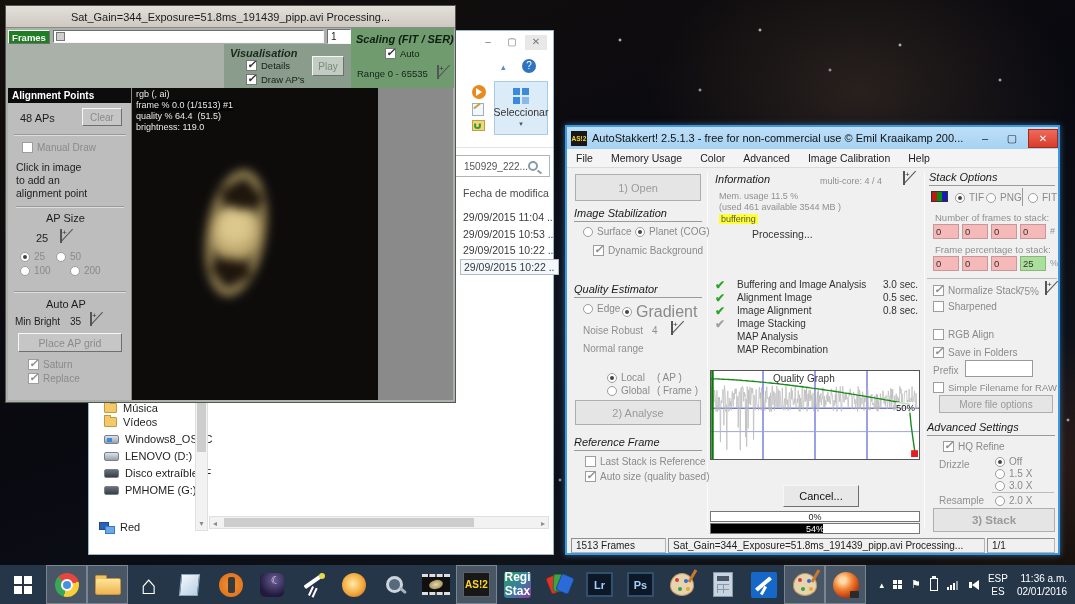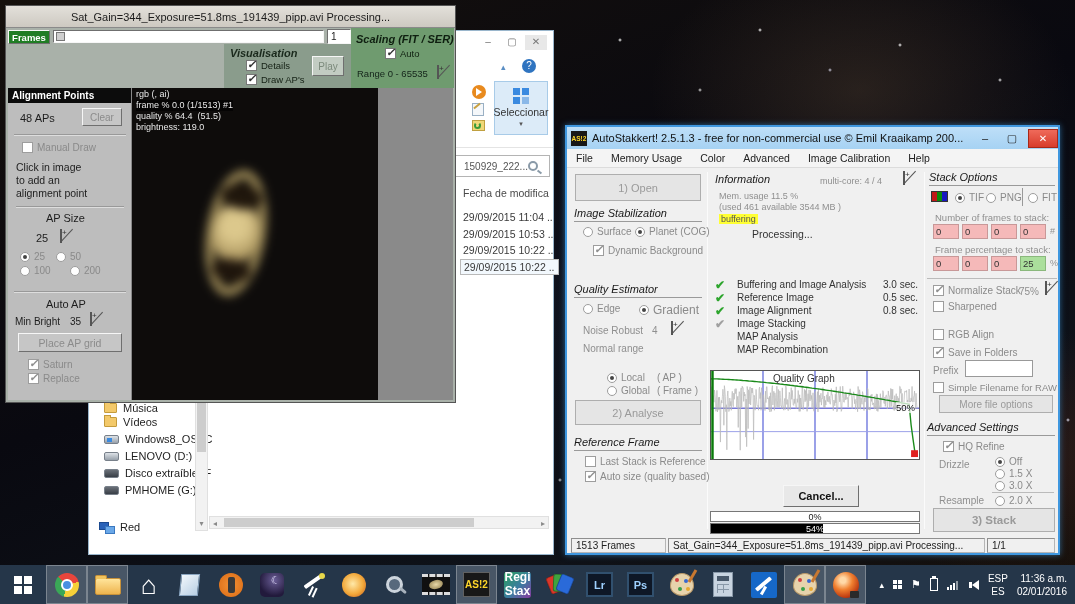--- a/index.html
+++ b/index.html
@@ -369,21 +369,21 @@
       </div>
     <div class="abs cb dim on" style="left:26px;top:118px;font-size:10px">
         <i></i>
         <span>Dynamic Background</span>
       </div>
     <div class="abs hdg" style="left:7px;top:156px;width:128px">Quality Estimator</div>
     <div class="abs rd dim" style="left:16px;top:176px;font-size:10px">
         <i></i>
         <span>Edge</span>
       </div>
-    <div class="abs rd dim on" style="left:72px;top:176px;font-size:12px">
+    <div class="abs rd dim on" style="left:55px;top:176px;font-size:16px">
         <i></i>
         <span>Gradient</span>
       </div>
     <span class="abs gtxt" style="left:16px;top:198px;font-size:10px">Noise Robust</span>
     <span class="abs gtxt" style="left:85px;top:198px;font-size:10px">4</span>
     <span class="abs spin" style="left:104px;top:195px"></span>
     <span class="abs gtxt" style="left:16px;top:216px;font-size:10px">Normal range</span>
     <div class="abs rd dim on" style="left:40px;top:245px;font-size:10px">
         <i></i>
         <span>Local</span>
@@ -410,21 +410,21 @@
     <span class="abs gtxt" style="left:253px;top:49px;font-size:9px">multi-core: 4 / 4</span>
     <span class="abs spin" style="left:334px;top:45px"></span>
     <span class="abs gtxt" style="left:152px;top:64px;font-size:9px">Mem. usage 11.5 %</span>
     <span class="abs gtxt" style="left:152px;top:75px;font-size:9px">(used 461 available 3544 MB )</span>
     <span class="abs" style="left:152px;top:87px;font-size:9px;background:#ffff33;color:#555;padding:0 2px">buffering</span>
     <span class="abs" style="left:185px;top:101px;font-size:10.5px;color:#333">Processing...</span>
     <span class="abs stepchk" style="left:148px;top:153px">✔</span>
     <span class="abs steplab" style="left:170px;top:152px">Buffering and Image Analysis</span>
     <span class="abs steplab" style="left:316px;top:152px">3.0 sec.</span>
     <span class="abs stepchk" style="left:148px;top:166px">✔</span>
-    <span class="abs steplab" style="left:170px;top:165px">Reference Image</span>
+    <span class="abs steplab" style="left:170px;top:165px">Alignment Image</span>
     <span class="abs steplab" style="left:316px;top:165px">0.5 sec.</span>
     <span class="abs stepchk" style="left:148px;top:179px">✔</span>
     <span class="abs steplab" style="left:170px;top:178px">Image Alignment</span>
     <span class="abs steplab" style="left:316px;top:178px">0.8 sec.</span>
     <span class="abs stepchk grey" style="left:148px;top:192px">✔</span>
     <span class="abs steplab" style="left:170px;top:191px">Image Stacking</span>
     <span class="abs steplab" style="left:170px;top:204px">MAP Analysis</span>
     <span class="abs steplab" style="left:170px;top:217px">MAP Recombination</span>
     
     <div class="abs qgraph">
@@ -435,21 +435,21 @@
         <line x1="0" y1="38" x2="210" y2="38" stroke="#7878d8" stroke-width="1.5"></line>
         <line x1="0" y1="62" x2="210" y2="62" stroke="#9aa0e8" stroke-width="1"></line>
         <polyline class="noise" fill="none" stroke="#b8b8b8" stroke-width="0.7" points="0.0,15.0 0.5,39.9 1.0,16.5 1.5,30.1 2.0,25.1 2.5,27.2 3.0,31.9 3.5,19.5 4.0,23.9 4.5,29.6 5.0,41.2 5.5,37.2 6.0,19.8 6.5,41.9 7.0,37.0 7.5,26.9 8.0,40.0 8.5,26.7 9.0,32.4 9.5,72.7 10.0,35.5 10.5,30.0 11.0,32.8 11.5,26.3 12.0,18.7 12.5,23.9 13.0,55.5 13.5,15.0 14.0,19.4 14.5,26.3 15.0,41.6 15.5,34.5 16.0,80.6 16.5,26.3 17.0,20.4 17.5,30.5 18.0,41.5 18.5,39.9 19.0,27.7 19.5,35.7 20.0,31.1 20.5,40.2 21.0,27.2 21.5,20.8 22.0,33.8 22.5,36.5 23.0,22.6 23.5,28.9 24.0,18.8 24.5,18.1 25.0,23.2 25.5,18.1 26.0,36.9 26.5,30.0 27.0,25.9 27.5,57.7 28.0,27.8 28.5,21.1 29.0,23.4 29.5,81.0 30.0,19.6 30.5,17.2 31.0,36.9 31.5,15.5 32.0,17.4 32.5,17.1 33.0,31.1 33.5,21.5 34.0,25.5 34.5,23.9 35.0,67.6 35.5,28.7 36.0,77.4 36.5,15.8 37.0,20.1 37.5,58.9 38.0,19.2 38.5,33.7 39.0,20.0 39.5,16.2 40.0,34.8 40.5,26.6 41.0,17.4 41.5,22.5 42.0,17.5 42.5,25.2 43.0,70.1 43.5,24.7 44.0,27.0 44.5,40.1 45.0,37.0 45.5,18.8 46.0,29.3 46.5,34.9 47.0,36.1 47.5,35.3 48.0,40.1 48.5,18.9 49.0,16.5 49.5,28.2 50.0,22.1 50.5,40.2 51.0,17.1 51.5,19.5 52.0,28.4 52.5,39.1 53.0,24.3 53.5,30.5 54.0,34.4 54.5,40.5 55.0,20.6 55.5,32.3 56.0,16.3 56.5,15.9 57.0,28.5 57.5,27.3 58.0,27.6 58.5,39.7 59.0,25.8 59.5,41.9 60.0,22.2 60.5,35.6 61.0,41.3 61.5,17.9 62.0,15.0 62.5,34.7 63.0,23.3 63.5,20.7 64.0,40.2 64.5,22.3 65.0,26.7 65.5,37.0 66.0,35.9 66.5,15.5 67.0,30.3 67.5,37.0 68.0,18.9 68.5,36.8 69.0,37.3 69.5,20.3 70.0,26.9 70.5,35.9 71.0,35.8 71.5,38.4 72.0,17.2 72.5,34.5 73.0,37.5 73.5,40.1 74.0,31.2 74.5,28.0 75.0,39.4 75.5,15.4 76.0,17.2 76.5,34.2 77.0,29.1 77.5,39.1 78.0,40.6 78.5,29.1 79.0,21.8 79.5,24.0 80.0,39.5 80.5,29.8 81.0,17.1 81.5,28.9 82.0,19.8 82.5,27.2 83.0,34.6 83.5,35.2 84.0,28.6 84.5,33.2 85.0,15.6 85.5,34.5 86.0,38.3 86.5,36.6 87.0,28.4 87.5,32.1 88.0,19.9 88.5,25.5 89.0,41.3 89.5,24.3 90.0,41.3 90.5,27.6 91.0,33.9 91.5,37.4 92.0,15.0 92.5,17.2 93.0,39.5 93.5,34.5 94.0,27.3 94.5,18.7 95.0,31.5 95.5,19.9 96.0,30.2 96.5,17.5 97.0,41.3 97.5,31.9 98.0,23.2 98.5,36.4 99.0,19.3 99.5,27.6 100.0,30.7 100.5,19.7 101.0,29.1 101.5,25.0 102.0,38.4 102.5,32.3 103.0,22.3 103.5,38.9 104.0,41.2 104.5,26.5 105.0,22.3 105.5,20.7 106.0,37.0 106.5,36.5 107.0,31.0 107.5,21.1 108.0,41.8 108.5,18.1 109.0,38.3 109.5,24.8 110.0,31.9 110.5,28.2 111.0,22.8 111.5,34.9 112.0,27.9 112.5,28.4 113.0,17.0 113.5,28.4 114.0,37.5 114.5,25.7 115.0,37.9 115.5,30.1 116.0,34.8 116.5,25.7 117.0,24.2 117.5,31.3 118.0,21.3 118.5,26.1 119.0,31.9 119.5,25.8 120.0,33.0 120.5,34.0 121.0,28.3 121.5,18.0 122.0,24.6 122.5,24.3 123.0,35.1 123.5,40.4 124.0,29.7 124.5,30.8 125.0,35.6 125.5,23.7 126.0,32.6 126.5,16.2 127.0,41.7 127.5,41.0 128.0,38.3 128.5,24.6 129.0,20.1 129.5,23.9 130.0,31.6 130.5,15.8 131.0,31.2 131.5,41.3 132.0,39.8 132.5,28.2 133.0,15.5 133.5,21.9 134.0,31.7 134.5,32.1 135.0,25.8 135.5,21.8 136.0,29.5 136.5,22.6 137.0,28.8 137.5,28.3 138.0,27.0 138.5,37.0 139.0,26.7 139.5,21.8 140.0,25.3 140.5,18.2 141.0,24.4 141.5,22.4 142.0,24.7 142.5,38.5 143.0,29.4 143.5,24.1 144.0,21.3 144.5,25.0 145.0,33.5 145.5,29.0 146.0,39.2 146.5,34.7 147.0,30.2 147.5,23.4 148.0,41.7 148.5,15.8 149.0,22.9 149.5,38.8 150.0,19.2 150.5,23.1 151.0,39.1 151.5,27.3 152.0,30.3 152.5,34.1 153.0,21.1 153.5,24.2 154.0,34.7 154.5,40.5 155.0,27.1 155.5,31.8 156.0,26.3 156.5,24.9 157.0,32.1 157.5,40.7 158.0,17.6 158.5,18.7 159.0,38.6 159.5,39.8 160.0,37.0 160.5,40.0 161.0,36.1 161.5,24.4 162.0,31.1 162.5,23.7 163.0,34.3 163.5,34.5 164.0,32.6 164.5,37.1 165.0,39.0 165.5,25.5 166.0,35.6 166.5,38.6 167.0,23.4 167.5,40.7 168.0,23.8 168.5,41.4 169.0,30.0 169.5,38.9 170.0,38.2 170.5,34.3 171.0,23.2 171.5,37.7 172.0,27.3 172.5,29.2 173.0,29.8 173.5,20.1 174.0,21.5 174.5,32.6 175.0,33.4 175.5,26.7 176.0,36.2 176.5,25.1 177.0,24.6 177.5,26.8 178.0,38.9 178.5,35.0 179.0,20.4 179.5,25.2 180.0,25.3 180.5,37.9 181.0,28.4 181.5,17.8 182.0,36.4 182.5,18.5 183.0,28.7 183.5,18.7 184.0,39.2 184.5,35.6 185.0,40.4 185.5,25.2 186.0,39.3 186.5,31.6 187.0,23.2 187.5,39.7 188.0,26.1 188.5,26.1 189.0,38.9 189.5,27.8 190.0,40.2 190.5,15.7 191.0,16.0 191.5,22.8 192.0,18.3 192.5,37.0 193.0,22.9 193.5,41.3 194.0,32.7 194.5,37.4 195.0,29.4 195.5,20.8 196.0,21.1 196.5,20.6 197.0,21.7 197.5,19.9 198.0,32.6 198.5,29.6 199.0,37.1 199.5,35.2 200.0,18.5 200.5,34.7 201.0,30.6 201.5,31.5 202.0,27.5 202.5,30.9 203.0,15.8 203.5,35.8 204.0,38.3 204.5,26.7 205.0,24.9 205.5,20.4 206.0,35.4 206.5,38.5 207.0,22.8 207.5,32.2 208.0,38.7 "></polyline>
         <polyline class="curve" fill="none" stroke="#1a8a1a" stroke-width="1.4" points="0,8.0 2,8.0 4,8.1 6,8.1 8,8.2 10,8.3 12,8.4 14,8.5 16,8.6 18,8.7 20,8.8 22,8.9 24,9.1 26,9.2 28,9.4 30,9.5 32,9.7 34,9.8 36,10.0 38,10.2 40,10.3 42,10.5 44,10.7 46,10.9 48,11.1 50,11.3 52,11.4 54,11.6 56,11.9 58,12.1 60,12.3 62,12.5 64,12.7 66,12.9 68,13.2 70,13.4 72,13.6 74,13.9 76,14.1 78,14.3 80,14.6 82,14.8 84,15.1 86,15.3 88,15.6 90,15.8 92,16.1 94,16.4 96,16.6 98,16.9 100,17.2 102,17.5 104,17.7 106,18.0 108,18.3 110,18.6 112,18.9 114,19.2 116,19.5 118,19.8 120,20.1 122,20.4 124,20.7 126,21.0 128,21.3 130,21.6 132,21.9 134,22.3 136,22.6 138,22.9 140,23.2 142,23.6 144,23.9 146,24.2 148,24.6 150,24.9 152,25.2 154,25.6 156,25.9 158,26.3 160,26.6 162,27.0 164,27.3 166,27.7 168,28.0 170,28.4 172,28.7 174,29.1 176,29.5 178,29.8 180,30.2 182,30.6 184,30.9 186,31.3 188,31.7 190,32.1 192,32.5 194,32.8 196,33.2 198,33.6 200,34.0 202,55 204,70 206,84"></polyline>
         <line x1="1.5" y1="0" x2="1.5" y2="90" stroke="#0a7a0a" stroke-width="2.5"></line>
         <rect x="202" y="81" width="7" height="7" fill="#e02020"></rect>
       </svg>
       <span class="abs" style="left:62px;top:2px;font-size:10px;color:#333">Quality Graph</span>
       <span class="abs" style="right:4px;top:31px;font-size:9.5px;color:#111;background:rgba(255,255,255,.7)">50%</span>
     </div>
-    <div class="abs bev" style="left:216px;top:358px;width:76px;height:22px;background:#e8e8e8;font-weight:bold;font-size:11px;text-align:center;line-height:21px;color:#111">Cancel...</div>
+    <div class="abs bev" style="left:216px;top:358px;width:76px;height:22px;background:#e8e8e8;font-weight:normal;font-size:11px;text-align:center;line-height:21px;color:#111">Cancel...</div>
     <div class="pbar" style="top:384px"><span class="plab">0%</span></div>
     <div class="pbar" style="top:396px"><div class="pfill" style="width:54%"></div><span class="plab" style="color:#fff">54%</span></div>
 
     
     <div class="abs hdg" style="left:362px;top:44px;width:126px">Stack Options</div>
     <span class="abs rgbico" style="left:364px;top:64px"></span>
     <div class="abs rd dim on" style="left:388px;top:65px;font-size:10px">
         <i></i>
         <span>TIF</span>
       </div>

